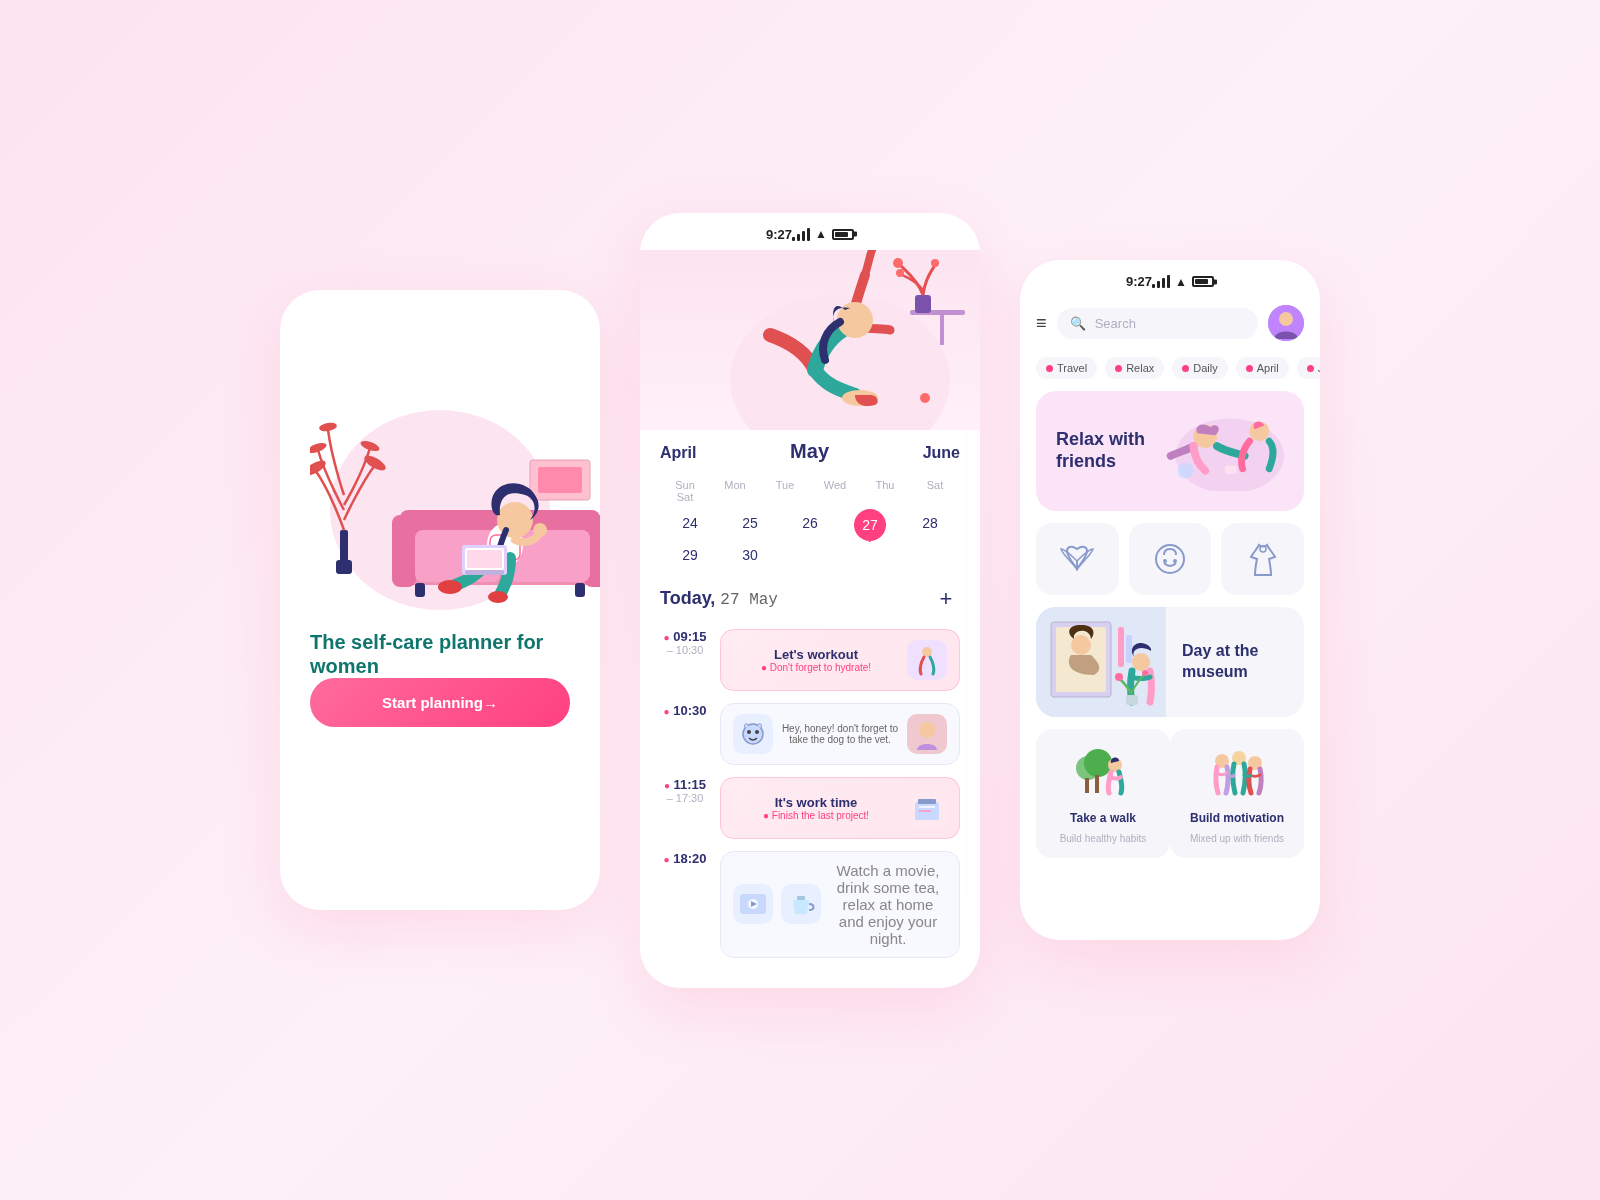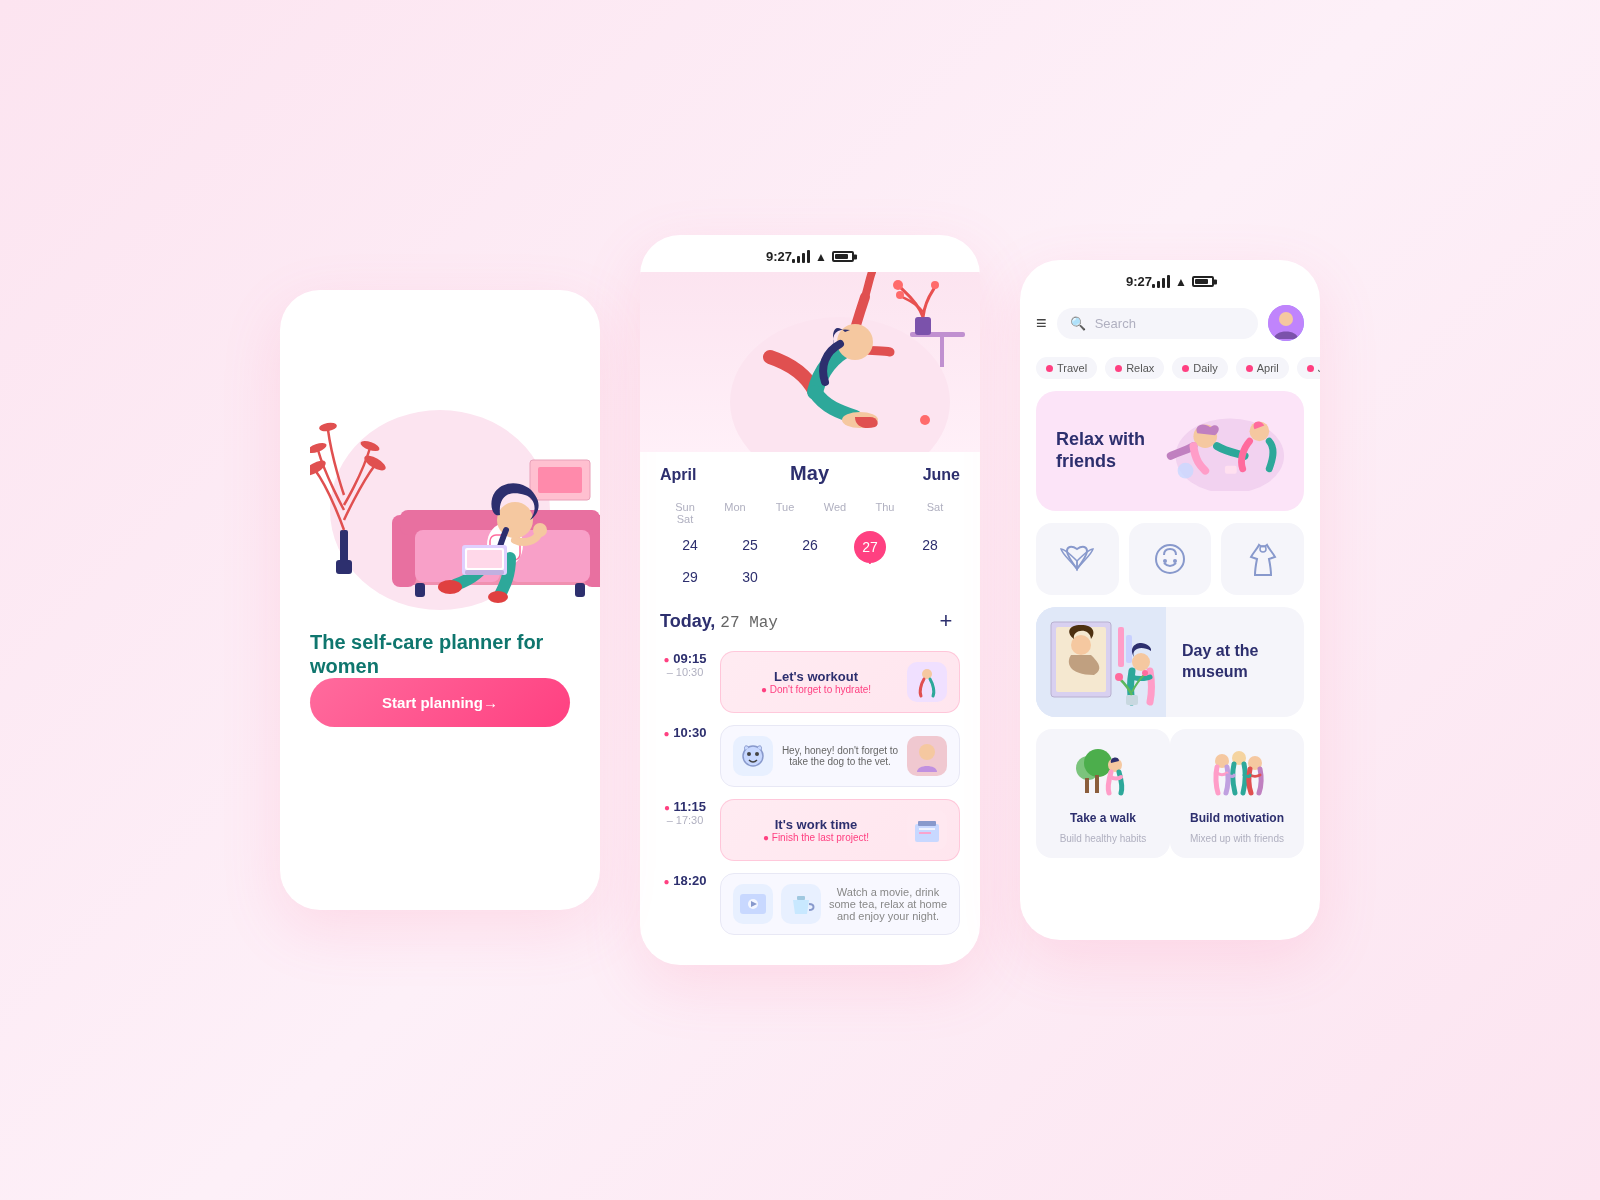--- a/index.html
+++ b/index.html
@@ -799,21 +799,21 @@
             </svg>
           </div>
           <div class="event-thumb" style="background:#e8f0ff;">
             <svg width="36" height="36" viewBox="0 0 36 36">
               <path d="M10 14 L12 28 L24 28 L26 14Z" fill="#c8e8ff"></path>
               <path d="M26 18 C32 18 32 24 26 24" stroke="#8899cc" stroke-width="2" fill="none"></path>
               <rect x="14" y="10" width="8" height="4" rx="1" fill="#a0c8e0"></rect>
             </svg>
           </div>
           <div class="event-info">
-            <div style="font-size:11px; color:#888;">Watch a movie, drink some tea, relax at home and enjoy your night.</div>
+            <div style="font-size:15px; color:#888;">Watch a movie, drink some tea, relax at home and enjoy your night.</div>
           </div>
         </div>
       </div>
     </div>
   </div>
 
   <div class="screen-3">
 
     <div class="status-bar" style="padding: 14px 16px 8px;">
       <span>9:27</span>

